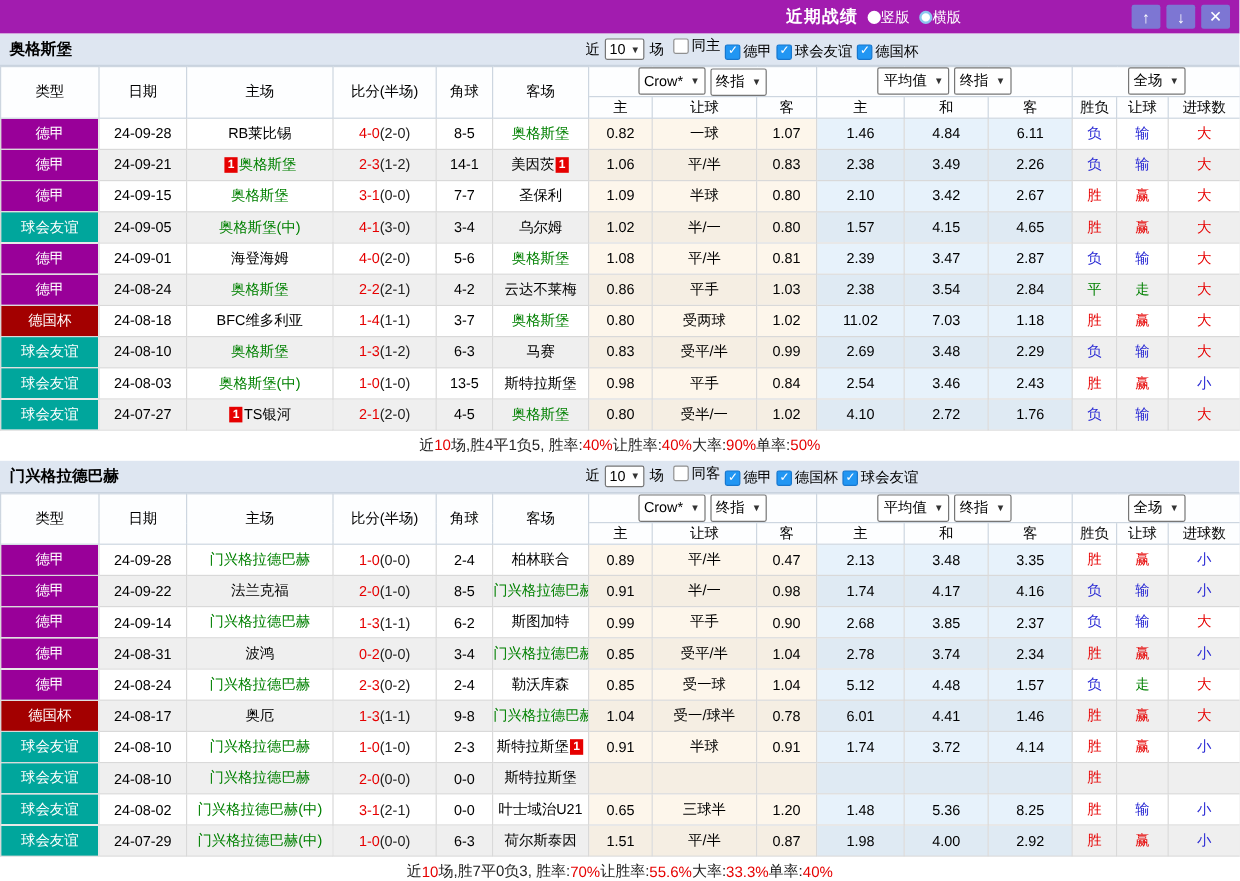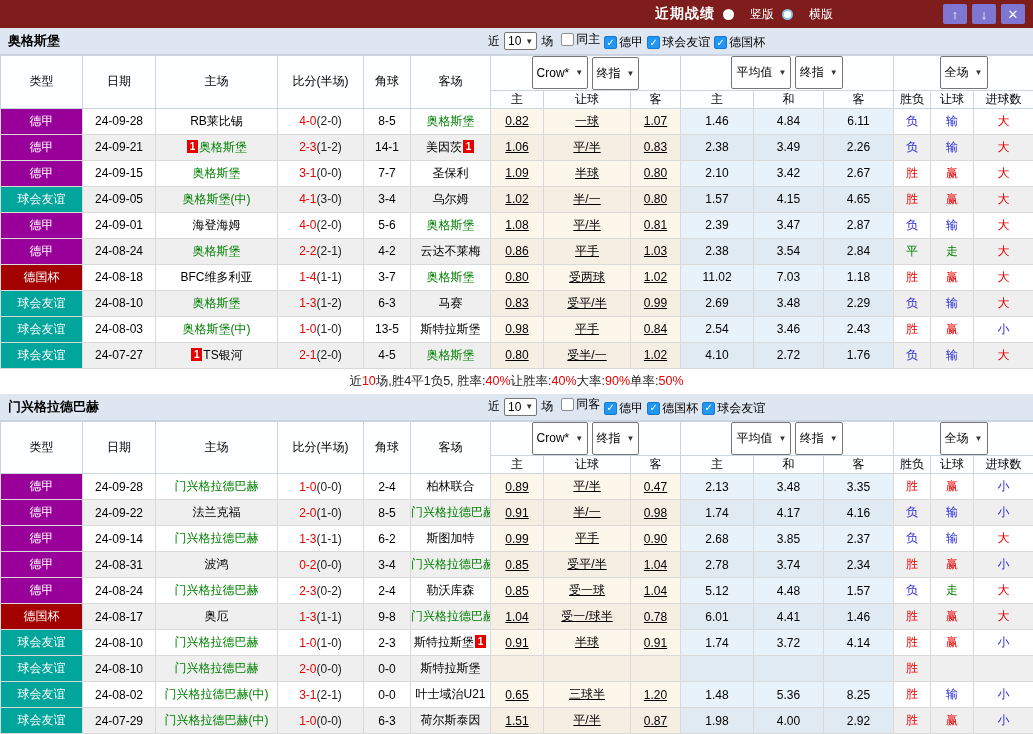--- a/index.html
+++ b/index.html
@@ -2,49 +2,49 @@
 <html><head>
 <meta charset="utf-8">
 <style>
   * { margin:0; padding:0; box-sizing:border-box; }
   html,body { width:1033px; }
   body {
     font-family:"Liberation Sans","DejaVu Sans",sans-serif;
     font-size:12px; color:#000; background:#fff; cursor:default;
   }
   
-  .titlebar { height:28px; background:#7f1d1d; position:relative;text-align:right; }
+  .titlebar { height:28px; background:#a21caf; position:relative;text-align:right; }
   .title-group { position:absolute; left:655px; top:0; height:28px; display:flex; align-items:center; gap:8px; color:#fff; }
   .app-title { font-weight:bold; font-size:14px; letter-spacing:1px; }
-  .radio-item { display:inline-flex; align-items:center; gap:16px; }
+  .radio-item { display:inline-flex; align-items:center; gap:0; }
   .radio { width:11px; height:11px; border-radius:50%; background:#fff; display:inline-block; }
   .radio.unsel { border:2px solid #8CC6EE; }
   .radio-label { font-size:12px; color:#fff; }
   .win-buttons { position:absolute; right:8px; top:4px; display:flex; gap:5px; }
   .win-btn { width:24px; height:20px; background:#7D76D3; color:#fff; display:flex; align-items:center; justify-content:center; font-size:13px; font-weight:bold; border-radius:2px; }
   
   .section-bar { height:27px; background:#DEE6F1; border-bottom:1px solid #C9D3DF; position:relative; display:flex; align-items:center; }
   .team-name { font-weight:bold; font-size:13px; margin-left:8px; }
   .filter { position:absolute; left:488px; display:flex; align-items:center; gap:4px; }
   .check-item { display:inline-flex; align-items:center; gap:2px; margin-left:4px; }
   .checkbox { width:13px; height:13px; border:1px solid #8F8F8F; background:#fff; border-radius:2px; display:inline-flex; align-items:center; justify-content:center; font-size:10px; line-height:1; }
   .checkbox.checked { background:#2196F3; border-color:#1877CE; color:#fff; font-weight:bold; }
   
-  .sel { display:inline-flex; align-items:center; gap:6px; border:1px solid #767676; border-radius:2px; background:#fff; height:33px; padding:0 4px; font-size:12px; color:#000; }
+  .sel { display:inline-flex; align-items:center; gap:6px; border:1px solid #767676; border-radius:2px; background:#fff; height:23px; padding:0 4px; font-size:12px; color:#000; }
   .sel .chev { font-size:8px; color:#333; }
   .sel.small { height:18px; padding:0 3px; gap:4px; }
   
   table { border-collapse:collapse; table-layout:fixed; width:1033px; }
   thead th { border:1px solid #CDD6E0; background:#FDFEFF; font-weight:normal; font-size:12px; text-align:center; }
   .drop-row th { height:21px; }
   .sub-row th { height:17px; }
   .drop-cell { text-align:center; }
   tbody td { border:1px solid #D9D9D9; height:26px; text-align:center; font-size:12px; white-space:nowrap; overflow:hidden; background:#fff; }
   tr.even td { background:#EFEFEF; }
-  td.cream { background:#FDF6EB;text-decoration:underline; }
+  td.cream { background:#FDF6EB; }
   tr.even td.cream { background:#F5EEE3; }
   td.blu { background:#E7F2FB; }
   tr.even td.blu { background:#DFEAF3; }
   td.type-cell { color:#fff; }
   .badge { display:inline-block; background:#E60000; color:#fff; font-size:10px; font-weight:bold; width:11px; height:13px; line-height:13px; text-align:center; vertical-align:1px; margin:0 1px; }
   .team-green { color:#008000; }
   .ft { color:#E60000; }
   .ht { color:#222; }
   
   .summary { height:25px; display:flex; align-items:center; justify-content:center; font-size:12.5px; color:#222; background:#fff; }

